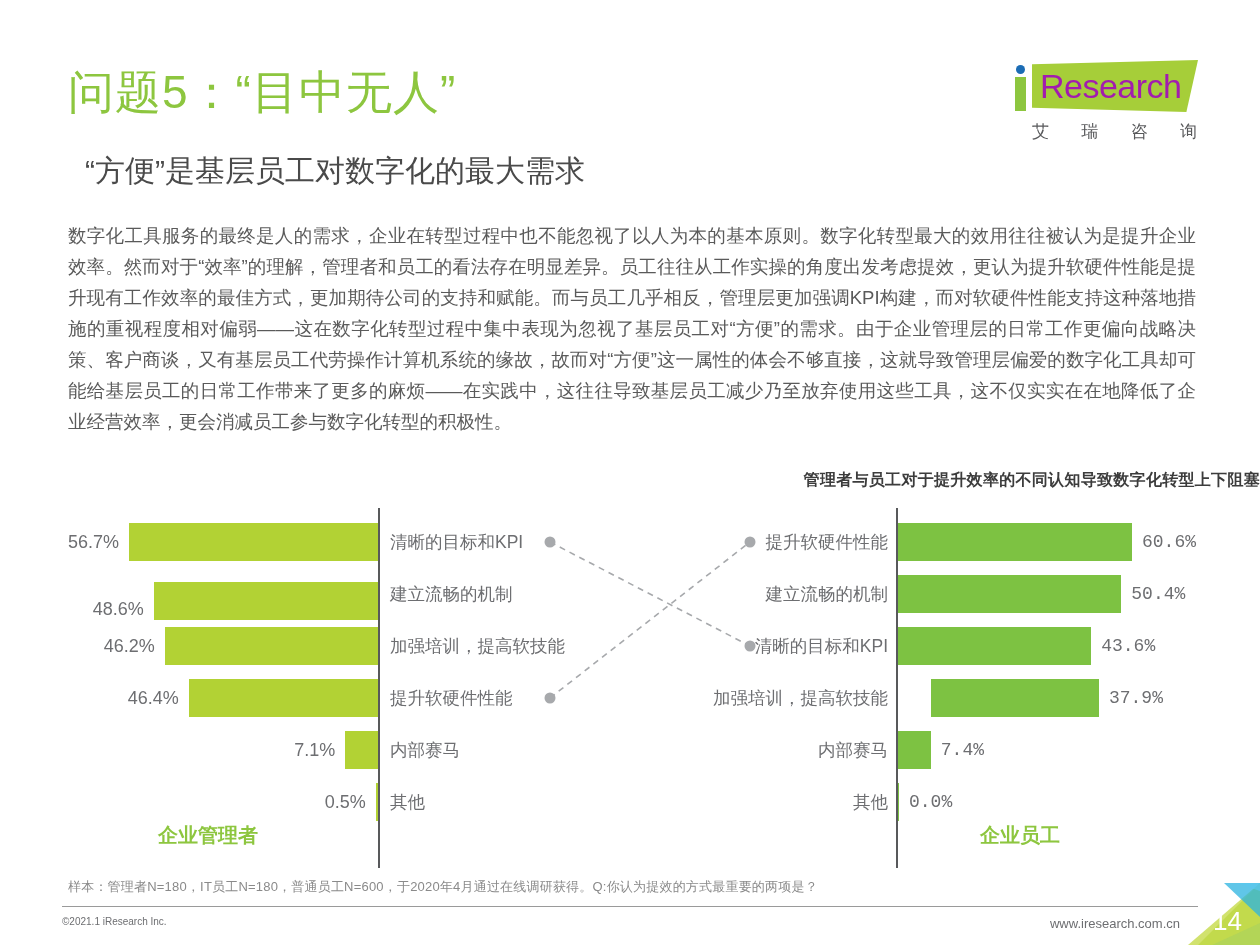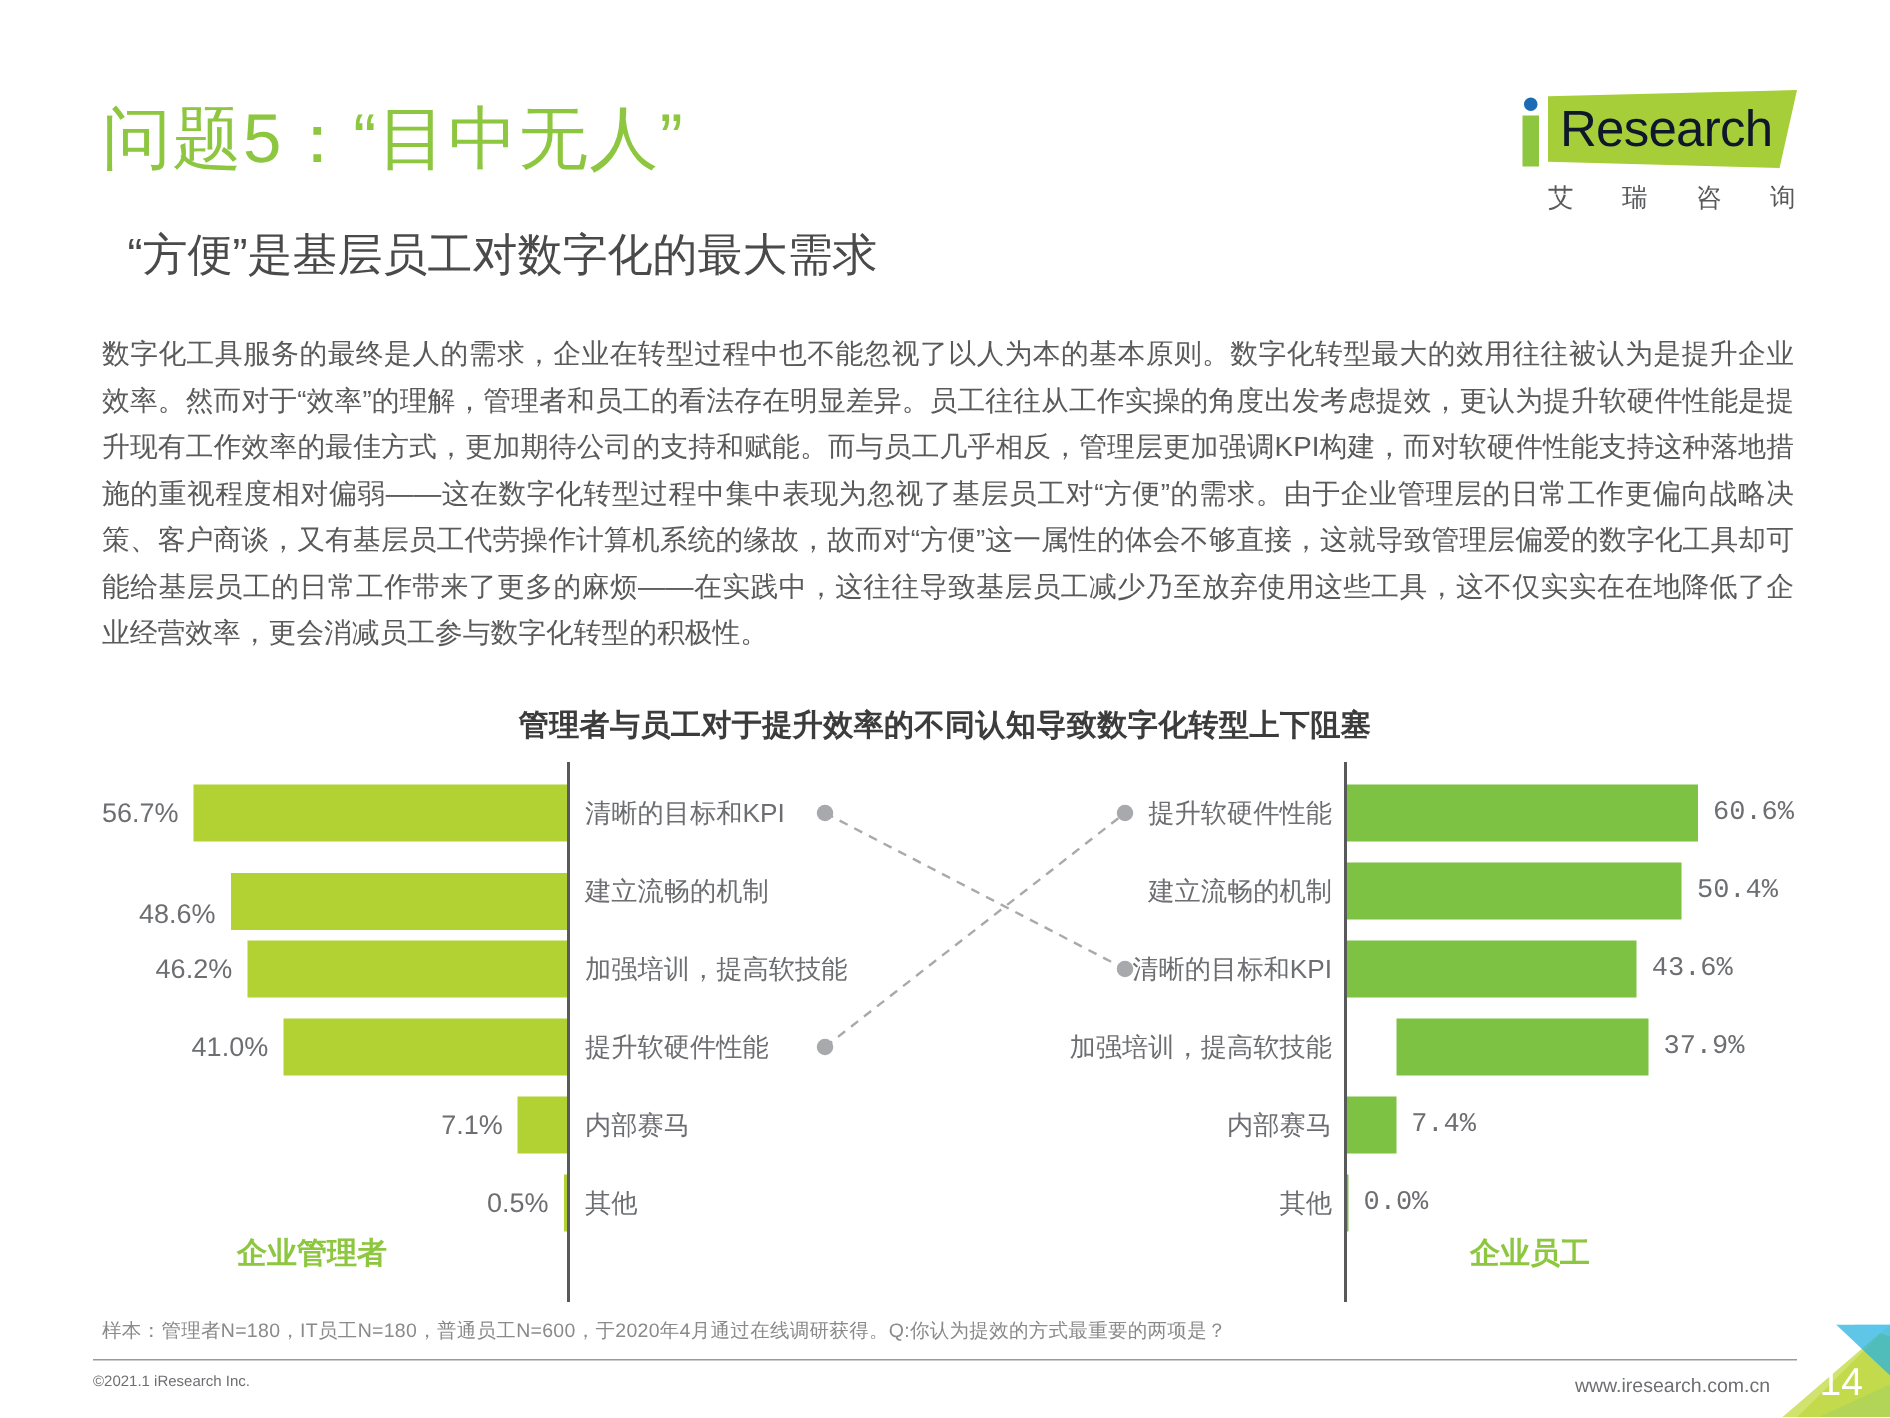--- a/index.html
+++ b/index.html
@@ -45,21 +45,21 @@
   }
   .logo-plate {
     position: absolute; left: 24px; top: 2px;
     width: 166px; height: 52px;
     background: #A6CE39;
     clip-path: polygon(0% 8%, 100% 0%, 93% 100%, 0% 92%);
   }
   .logo-word {
     position: absolute; left: 32px; top: 11px;
     font-size: 34px; line-height: 34px;
-    color: #0f172a; font-weight: 400;
+    color: #a21caf; font-weight: 400;
     letter-spacing: -0.5px;
   }
   .logo-cn {
     position: absolute; left: 24px; top: 62px;
     width: 166px;
     display: flex; justify-content: space-between;
     font-size: 17px; color: #58595B; letter-spacing: 1px;
   }
 
   
@@ -68,22 +68,22 @@
     width: 1128px;
     font-size: 18.5px; line-height: 31px;
     color: #5A5A5A;
     text-align: justify;
     text-justify: inter-character;
   }
 
   
   .chart-title {
     position: absolute; left: 0; top: 470px; width: 1260px;
-    text-align: center;
-    font-size: 20px; font-weight: bold; color: #3C3C3C;
+    text-align: right;
+    font-size: 16px; font-weight: bold; color: #3C3C3C;
     letter-spacing: 0.3px;
   }
 
   .chart {
     position: absolute; left: 68px; top: 508px;
     width: 1128px; height: 360px;
   }
 
   
   .axis {
@@ -214,21 +214,21 @@
         <div class="row" style="top: 60px; align-items: flex-end;">
           <div class="bar" style="width: 224.308px; background: rgb(178, 210, 52);"></div>
           <span class="val">48.6%</span>
         </div>
         <div class="row" style="top: 112px;">
           <div class="bar" style="width: 213.231px; background: rgb(178, 210, 52);"></div>
           <span class="val">46.2%</span>
         </div>
         <div class="row" style="top: 164px;">
           <div class="bar" style="width: 189.231px; background: rgb(178, 210, 52);"></div>
-          <span class="val">41.0%</span>
+          <span class="val">46.4%</span>
         </div>
         <div class="row" style="top: 216px;">
           <div class="bar" style="width: 32.7692px; background: rgb(178, 210, 52);"></div>
           <span class="val">7.1%</span>
         </div>
         <div class="row" style="top: 268px;">
           <div class="bar" style="width: 2.30769px; background: rgb(178, 210, 52);"></div>
           <span class="val">0.5%</span>
         </div>
       </div>

